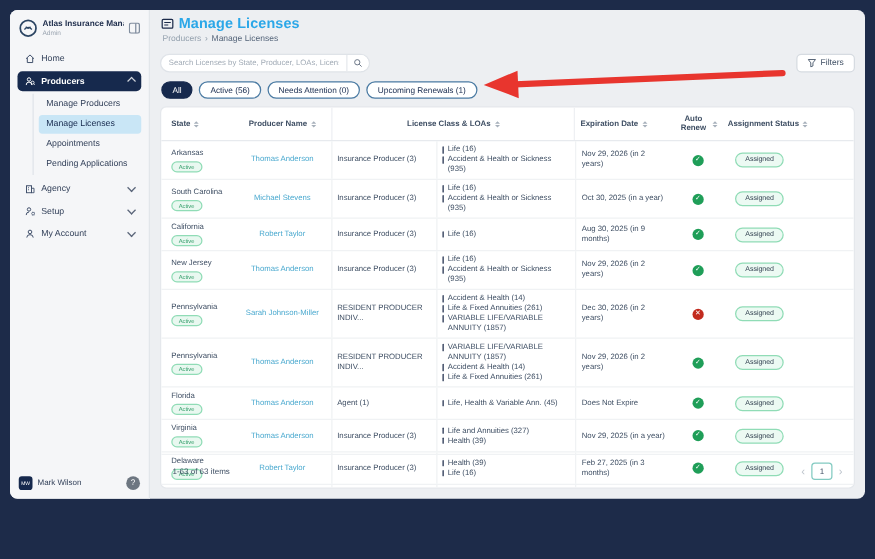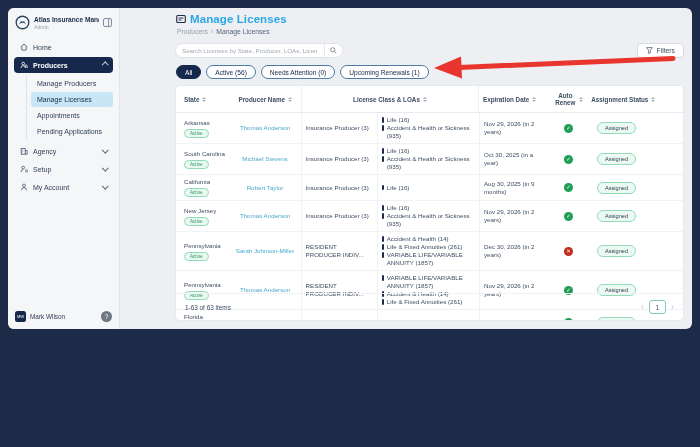--- a/index.html
+++ b/index.html
@@ -3,24 +3,23 @@
 <meta charset="utf-8">
 <style>
   html,body{margin:0;padding:0}
   body{
     width:700px;height:447px;overflow:hidden;
     background:#1d2b49;
     font-family:"Liberation Sans", sans-serif;
     -webkit-font-smoothing:antialiased;
   }
   .frame{
-    position:relative;width:684px;height:321px;margin:8px;
+    position:relative;width:684px;height:391px;margin:8px;
     background:#edeff2;border-radius:6px;overflow:hidden;
     display:flex;
-    gap:47px;
   }
   
   .sidebar{
     width:112px;flex:none;background:#f5f6f8;border-right:1px solid #e2e6ea;
     display:flex;flex-direction:column;padding:7px 6px 6px;box-sizing:border-box;
   }
   .side-header{display:flex;align-items:center;gap:4px;padding:0 1px 8px}
   .logo{width:15px;height:15px;flex:none}
   .org-block{min-width:0;flex:1}
   .org-name{font-size:6.6px;font-weight:bold;color:#1c2b4a;white-space:nowrap;overflow:hidden}

